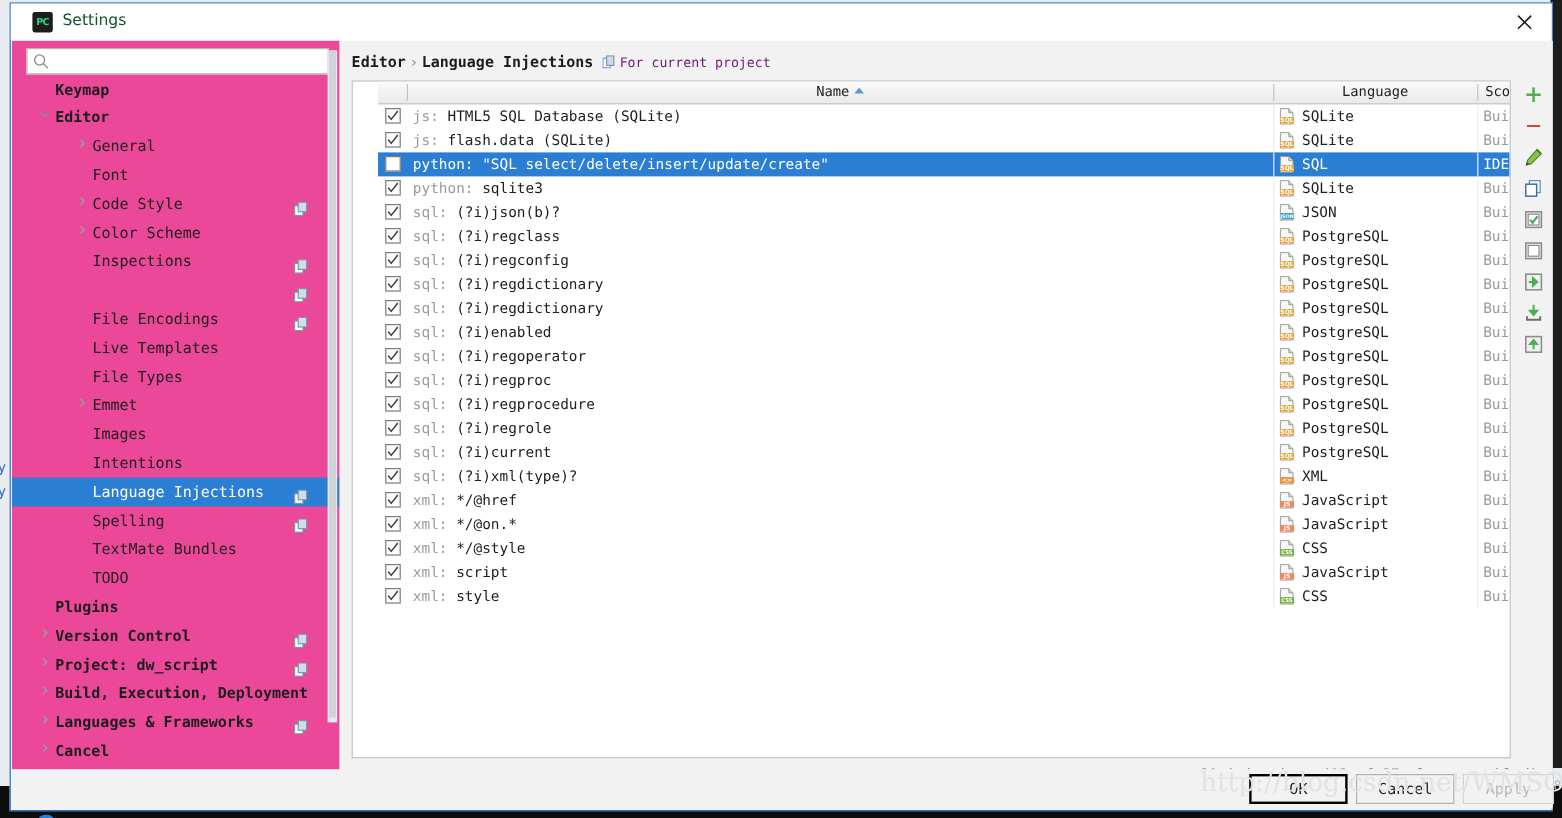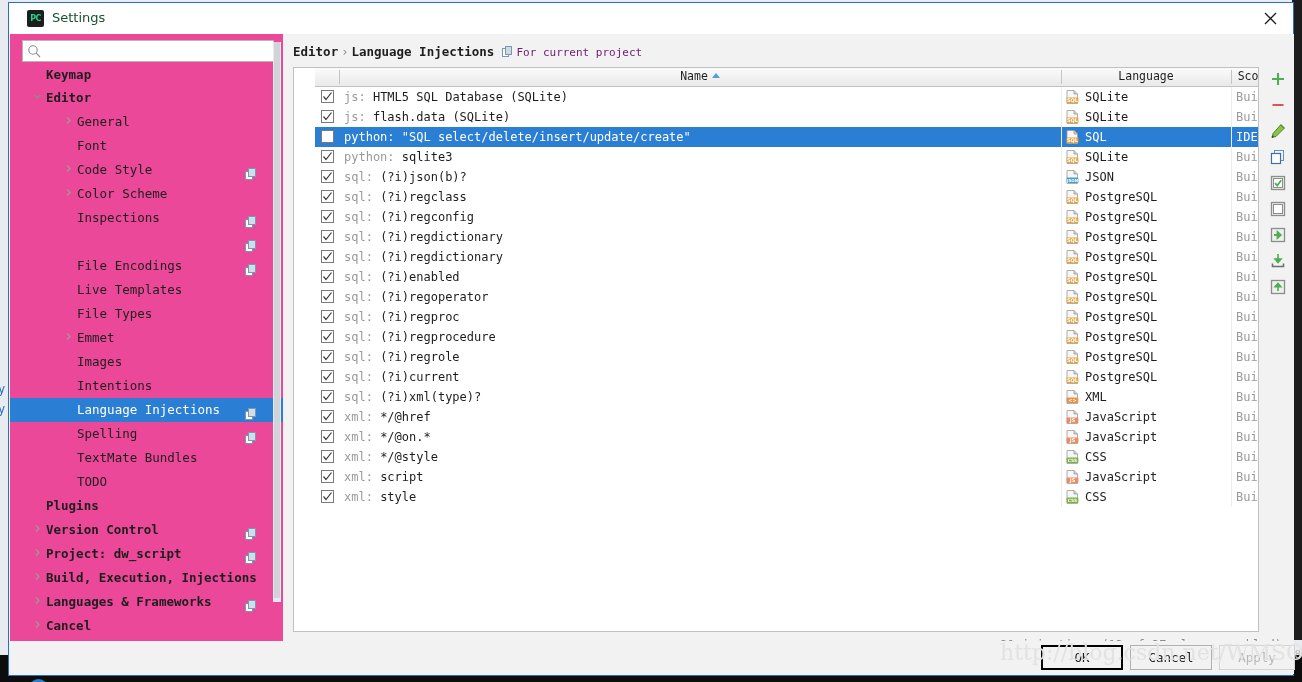--- a/index.html
+++ b/index.html
@@ -249,21 +249,21 @@
           <span class="tlabel" style="left:36px">Project: dw_script</span>
           <span class="copyicon"><svg width="12" height="12" viewBox="0 0 12 12">
               <rect x="0.5" y="3.5" width="7" height="8" fill="#ffffff" stroke="#7b97b5"></rect>
               <rect x="3.5" y="0.5" width="7" height="8" fill="#d3dde7" stroke="#7b97b5"></rect>
             </svg></span>
         </div>
         <div class="tnode bold">
           <span class="arrow" style="left:19px"><svg width="9" height="9" viewBox="0 0 9 9">
               <path d="M3 1.5 L6 4.5 L3 7.5" stroke="#9a9a9a" stroke-width="1.3" fill="none"></path>
             </svg></span>
-          <span class="tlabel" style="left:36px">Build, Execution, Injections</span>
+          <span class="tlabel" style="left:36px">Build, Execution, Deployment</span>
         </div>
         <div class="tnode bold">
           <span class="arrow" style="left:19px"><svg width="9" height="9" viewBox="0 0 9 9">
               <path d="M3 1.5 L6 4.5 L3 7.5" stroke="#9a9a9a" stroke-width="1.3" fill="none"></path>
             </svg></span>
           <span class="tlabel" style="left:36px">Languages &amp; Frameworks</span>
           <span class="copyicon"><svg width="12" height="12" viewBox="0 0 12 12">
               <rect x="0.5" y="3.5" width="7" height="8" fill="#ffffff" stroke="#7b97b5"></rect>
               <rect x="3.5" y="0.5" width="7" height="8" fill="#d3dde7" stroke="#7b97b5"></rect>
             </svg></span>

